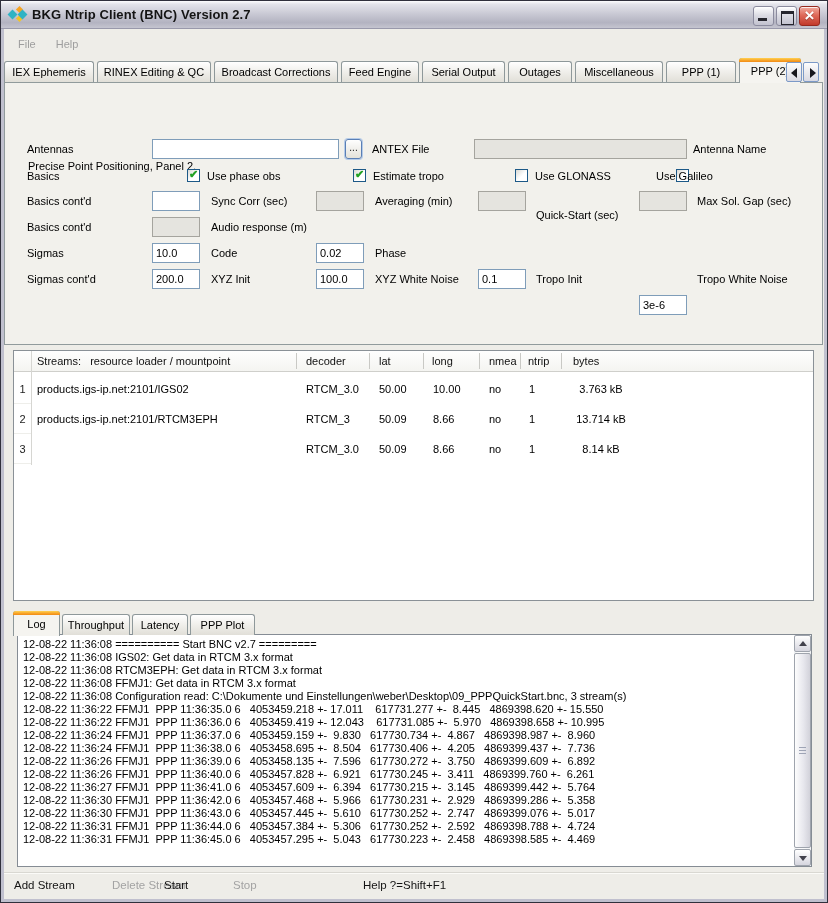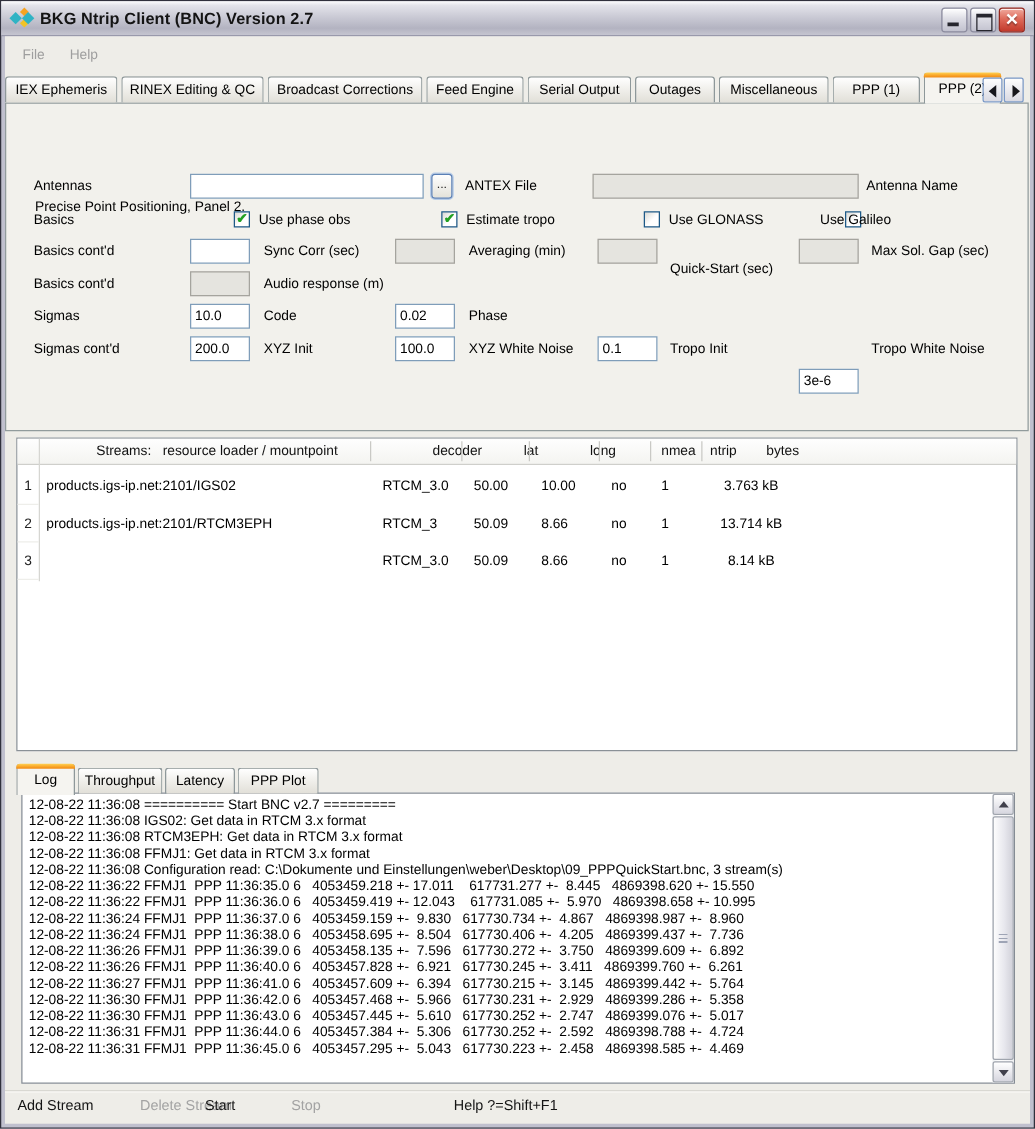--- a/index.html
+++ b/index.html
@@ -53,21 +53,21 @@
   .tinput:disabled,.tinput.disabled{background:#e5e4df;border-color:#a5a49e;}
   .browse-btn{position:absolute;width:17px;height:20px;border:1px solid #5a7fb5;border-radius:3px;
           background:linear-gradient(180deg,#fefefe,#e4e2da);font-size:10px;line-height:16px;text-align:center;color:#222;
           box-shadow:0 0 0 1px #b5cbe8;}
   .checkbox{position:absolute;width:13px;height:13px;border:1px solid #1d5987;background:linear-gradient(135deg,#d9d9d4,#ffffff 55%);}
   .checkbox.checked::after{content:"\2714";position:absolute;left:1px;top:-2px;color:#23a123;font-size:11px;font-weight:bold;}
   
   .streams{position:absolute;left:9px;top:321px;width:801px;height:251px;border:1px solid #8a9197;background:#fff;font-size:11px;}
   .s-header{position:absolute;left:0;top:0;right:0;height:21px;background:linear-gradient(180deg,#fefefe,#f4f4f1);
             border-bottom:1px solid #cfcfcb;}
-  .h-cell{position:absolute;top:0;height:21px;line-height:21px;color:#111;white-space:pre;margin-left:40px;}
+  .h-cell{position:absolute;top:0;height:21px;line-height:21px;color:#111;white-space:pre;}
   .h-sep{position:absolute;top:2px;bottom:2px;width:1px;background:#c9c9c5;}
   .numcol-sep{position:absolute;left:17px;top:0;width:1px;height:114px;background:#d6d6d2;}
   .s-row{position:absolute;left:0;right:0;height:30px;}
   .s-cell{position:absolute;top:0;height:30px;line-height:30px;white-space:nowrap;color:#000;}
   .s-num{left:0;width:17px;text-align:center;color:#222;border-bottom:1px solid #eeeeea;}
   
   .bottom-tabs{position:absolute;left:9px;top:582px;height:24px;display:flex;align-items:flex-end;gap:2px;z-index:2;}
   .logbox{position:absolute;left:13px;top:605px;width:795px;height:233px;border:1px solid #858c94;background:#fff;}
   .log-text{position:absolute;left:5px;top:3px;right:20px;overflow:hidden;}
   .log-line{font-size:11px;line-height:13px;white-space:pre;color:#000;}

